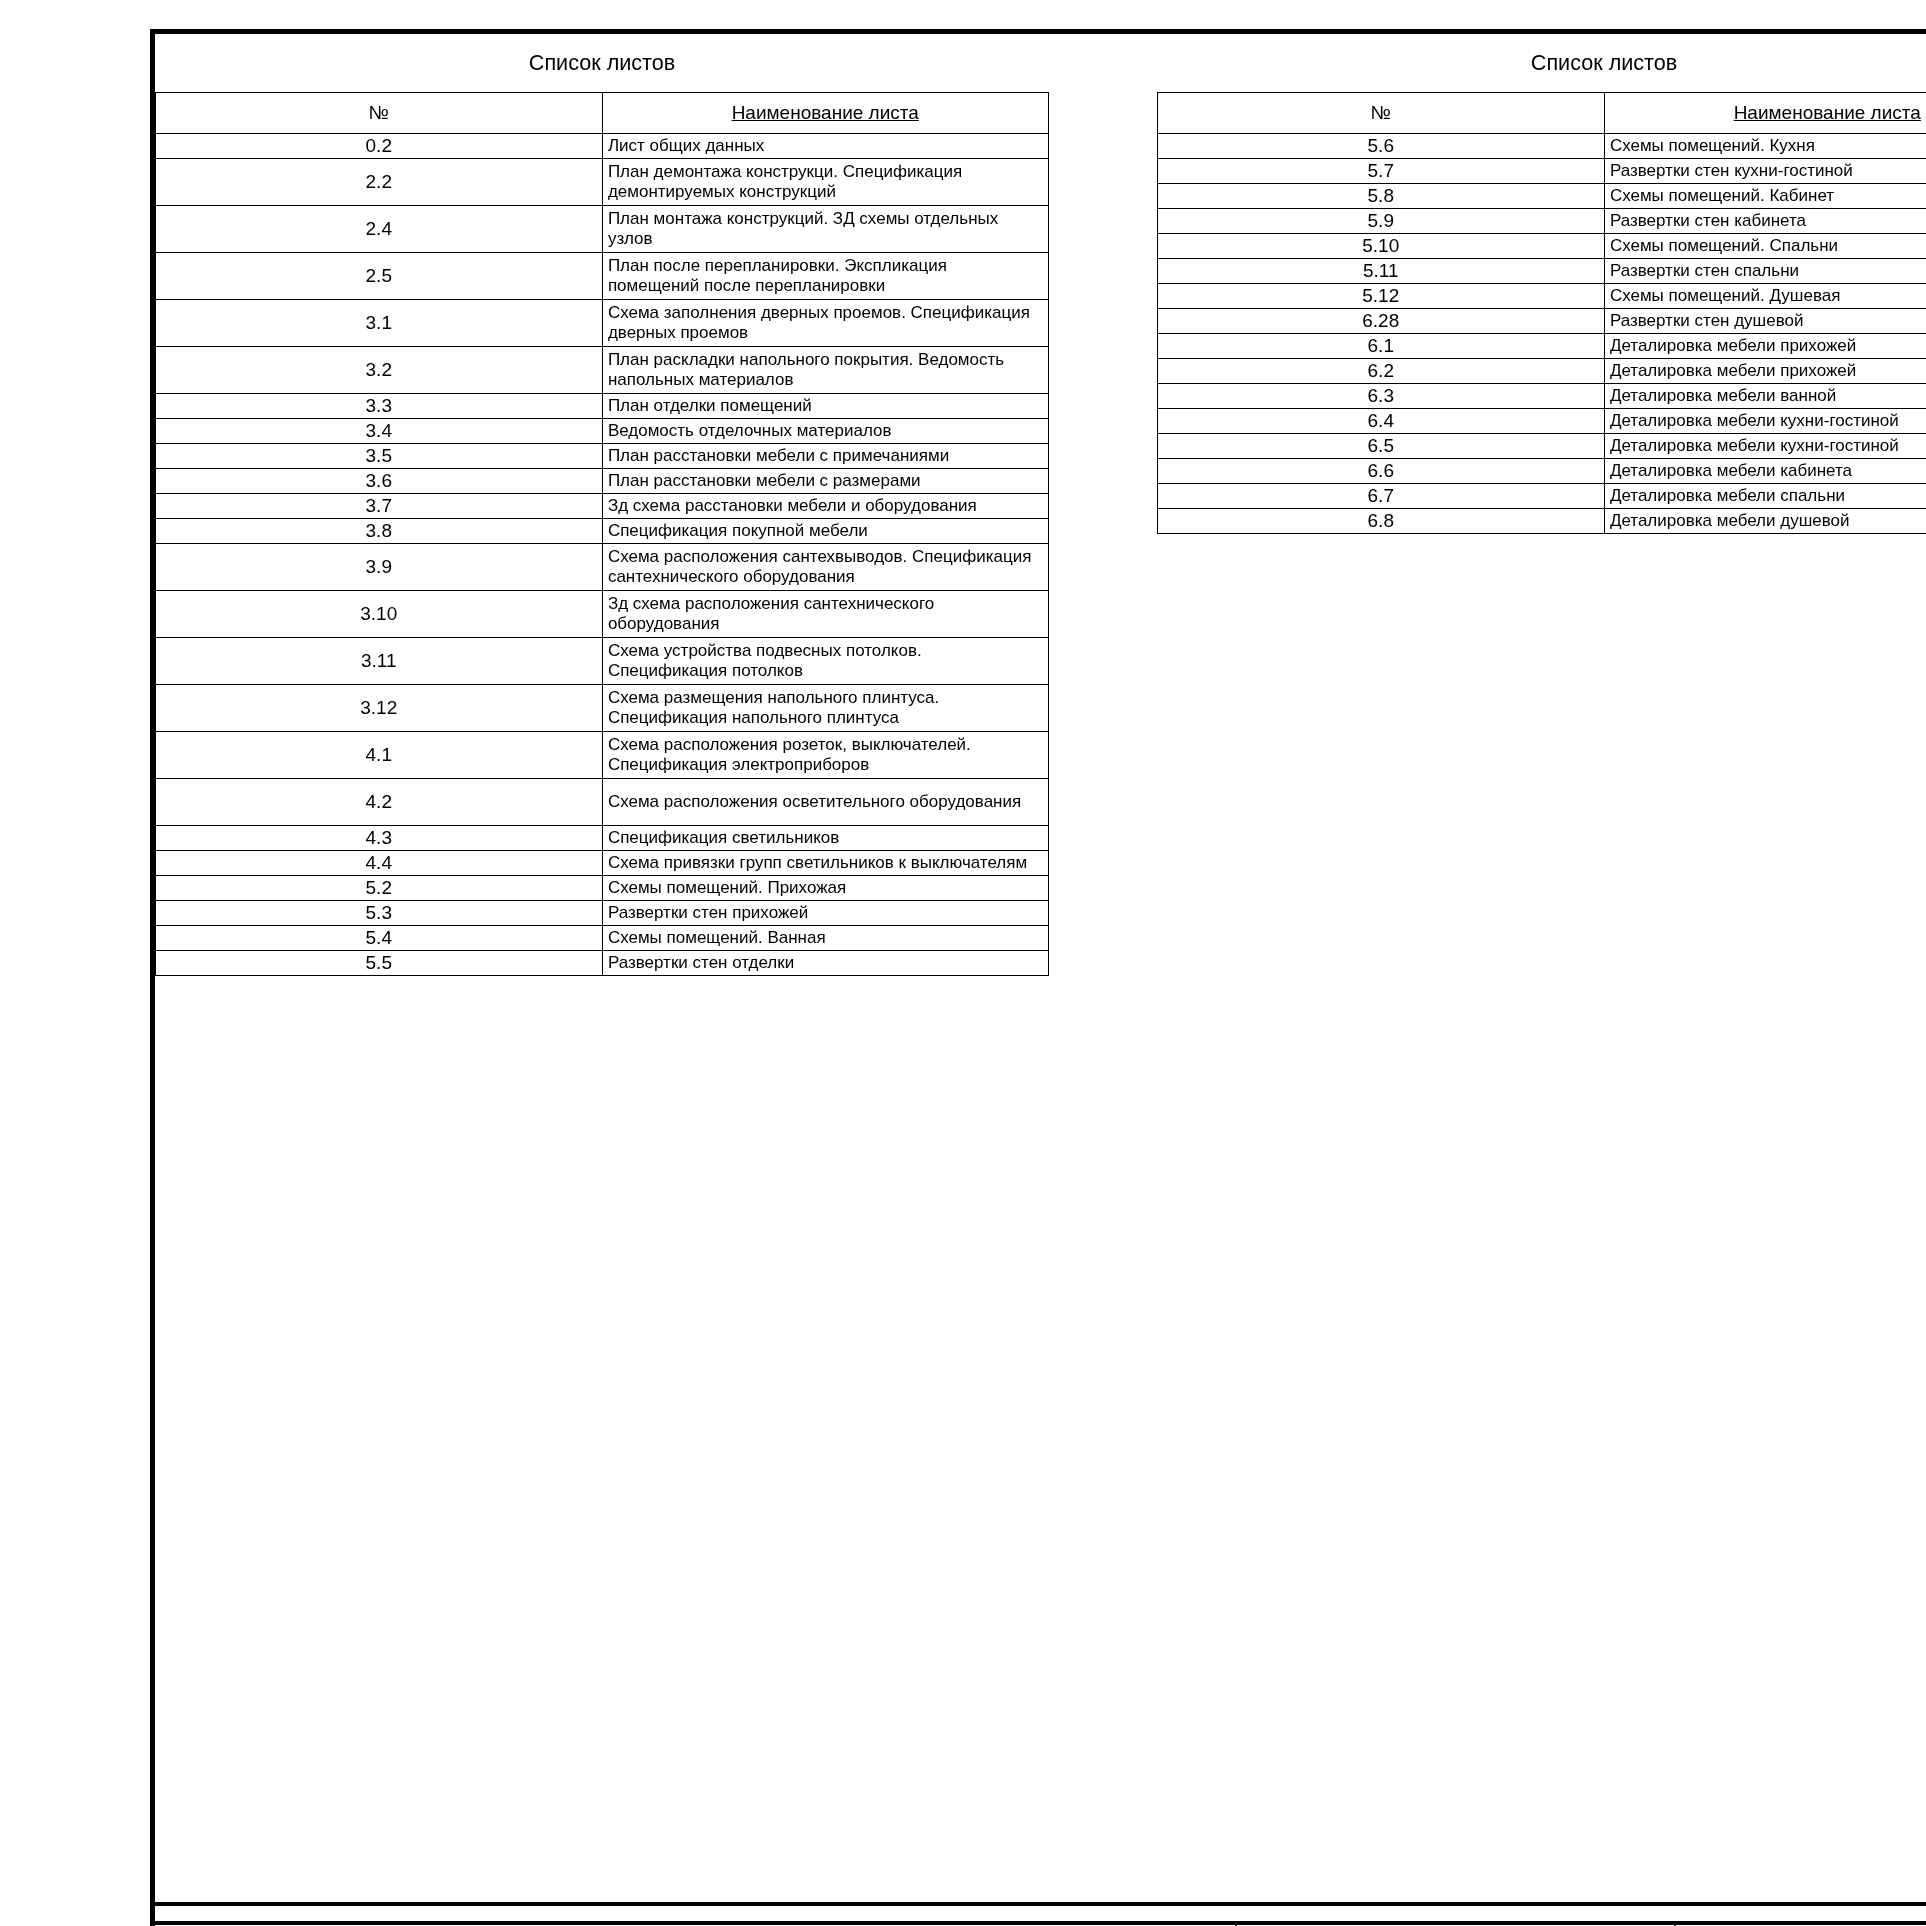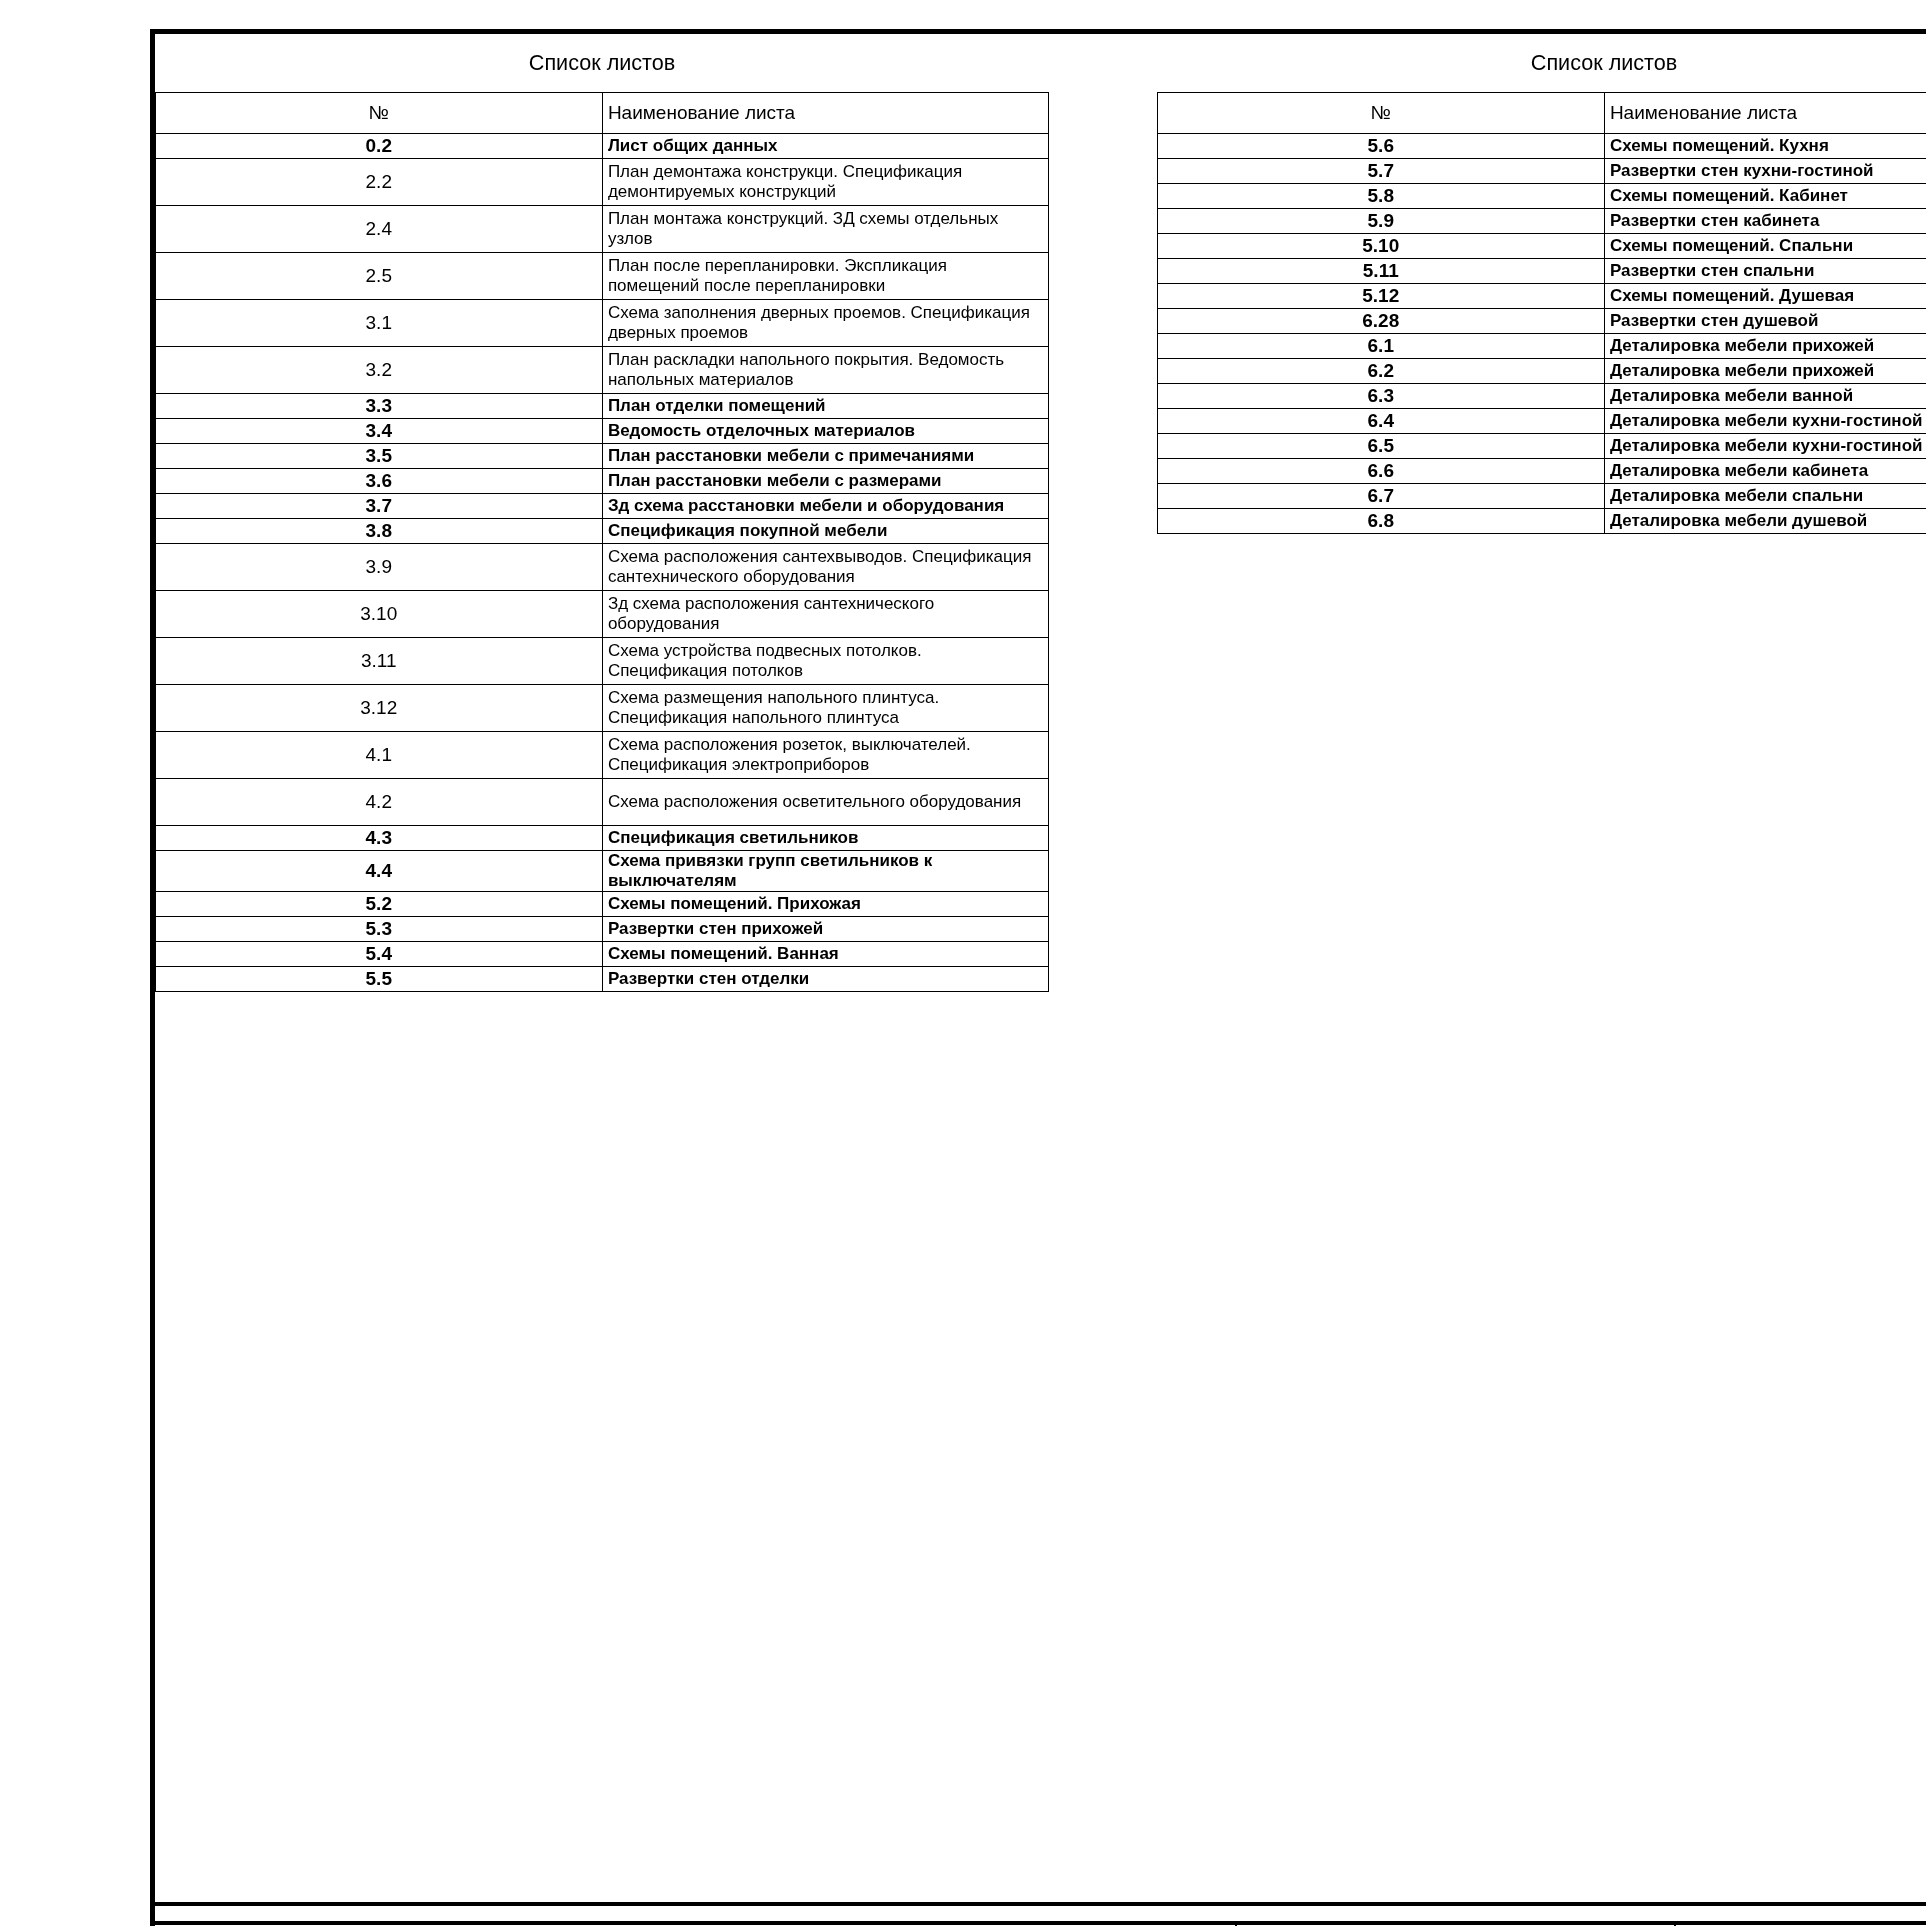--- a/index.html
+++ b/index.html
@@ -13,22 +13,22 @@
   
   .sheet-table{position:absolute;border-collapse:collapse;table-layout:fixed;}
   .sheet-table td{border:1.2px solid #000;vertical-align:middle;padding:0 5.4px;}
   .t-title{border:none !important;text-align:center;font-size:21.6px;
            height:58px;vertical-align:middle;padding-bottom:7px;}
   .t-title-wrap td{border-left:none !important;border-right:none !important;
                    border-top:none !important;}
   .col-num{width:58px;text-align:center;font-size:19px;}
   .col-name{font-size:17px;text-align:left;line-height:1.18;}
   .hdr td{height:40px;font-size:19px;}
-  .hdr .col-name{text-align:left;}
-  .r1 td{height:24px;font-weight:bold;}
+  .hdr .col-name{text-align:center;text-decoration:underline;}
+  .r1 td{height:24px;}
   .r2 td{height:46px;}
 
   #tableLeft{left:0px;top:0px;width:894px;}
   #tableRight{left:1002px;top:0px;width:894px;}
 
   
   #tb{position:absolute;left:0px;bottom:0px;width:2884px;height:250px;}
   #tb .bar{position:absolute;left:0;width:100%;height:4.2px;background:#000;}
   #tb .bar-top{top:0px;}
   #tb .bar-mid{top:18.5px;}

